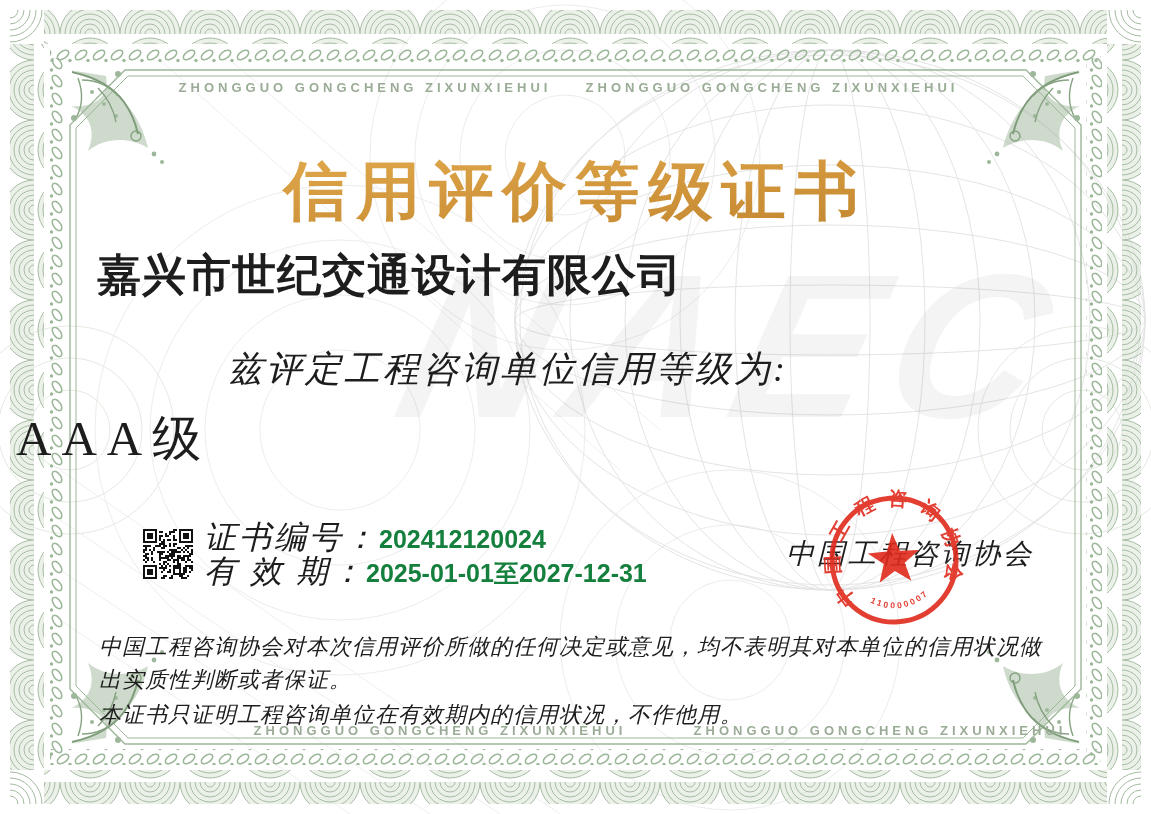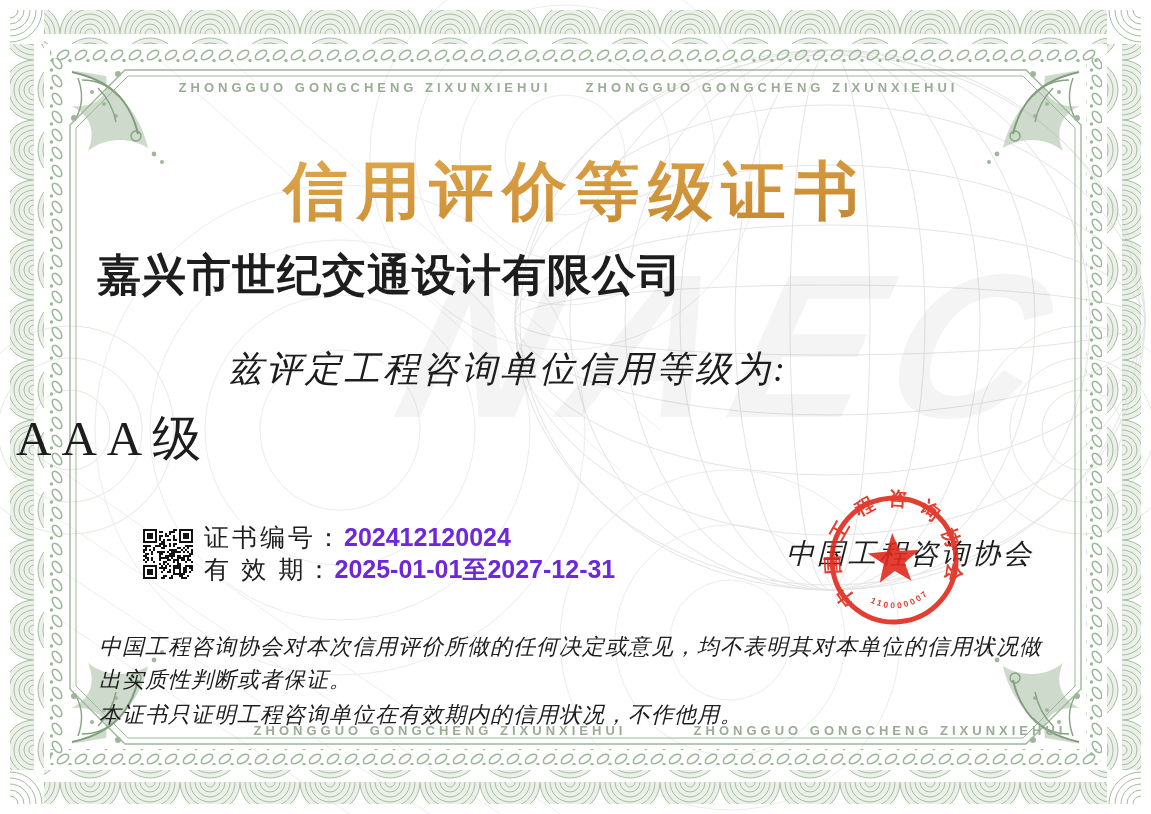--- a/index.html
+++ b/index.html
@@ -21,22 +21,22 @@
          font-family:"Liberation Sans","DejaVu Sans",sans-serif;font-size:64px;font-weight:900;letter-spacing:9px;
          background:linear-gradient(175deg,#e2ab4e 10%,#d0943a 55%,#bb802c 100%);
          background:linear-gradient(175deg,#e2ab4e 10%,#d0943a 55%,#ba802c 100%);
          -webkit-background-clip:text;background-clip:text;color:transparent;}
 
   .company{position:absolute;left:97px;top:246px;font-size:44px;font-weight:700;letter-spacing:1px;}
   .statement{position:absolute;left:227px;top:345px;font-size:36px;letter-spacing:3px;font-style:italic;}
   .grade{position:absolute;left:16px;top:406px;width:100%;text-align:left;font-size:49px;letter-spacing:10px;}
 
   .meta{position:absolute;left:204px;top:523px;line-height:29px;white-space:nowrap;}
-  .meta .lab{font-size:25px;letter-spacing:3px;}
-  .meta .val{font-family:"Liberation Sans","DejaVu Sans",sans-serif;font-size:25px;font-weight:600;color:#6d28d9;}
+  .meta .lab{font-size:32px;letter-spacing:3px;font-style:italic;}
+  .meta .val{font-family:"Liberation Sans","DejaVu Sans",sans-serif;font-size:25px;font-weight:600;color:#15803d;}
 
   .qr{position:absolute;left:143px;top:529px;}
 
   .issuer{position:absolute;left:786px;top:535px;font-size:28px;letter-spacing:3px;font-style:italic;}
   .seal{position:absolute;left:819px;top:485px;}
 
   .disc{position:absolute;left:99px;width:965px;margin:0;font-size:22px;line-height:33px;
         letter-spacing:1px;font-style:italic;}
   .d1{top:630px;}
   .d2{top:698px;}

